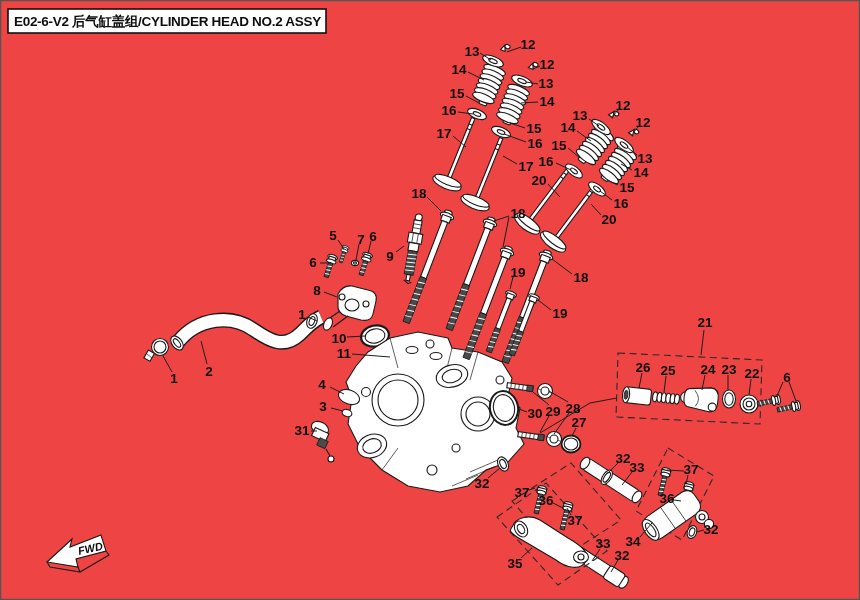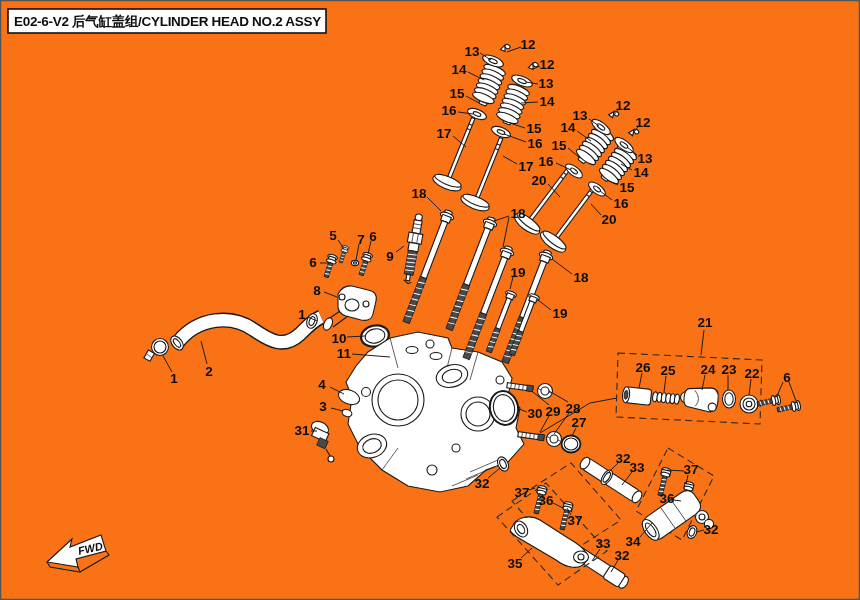--- a/index.html
+++ b/index.html
@@ -1,16 +1,16 @@
 <!DOCTYPE html>
 <html><head>
 <meta charset="utf-8">
 <style>
   html,body{margin:0;padding:0;background:#fff;}
-  .page{position:relative;width:860px;height:600px;background:#f97316;overflow:hidden;
+  .page{position:relative;width:860px;height:600px;background:#ef4444;overflow:hidden;
         font-family:"Liberation Sans",sans-serif;}
   svg{position:absolute;left:0;top:0;}
   .ln{fill:none;stroke:#1a1a1a;stroke-width:1.1;}
   .fw{fill:#ffffff;stroke:#1a1a1a;stroke-width:1.1;}
   .fg{fill:#4a4a4a;stroke:#1a1a1a;stroke-width:0.8;}
   .thin{fill:none;stroke:#1a1a1a;stroke-width:0.7;}
   .dash{fill:none;stroke:#2a2a2a;stroke-width:1.1;stroke-dasharray:7 4.5;}
   .leader{fill:none;stroke:#1d1d1d;stroke-width:1;}
   .pnum{font:bold 13.5px "Liberation Sans",sans-serif;fill:#0d0d0d;text-anchor:middle;}
   .title-t{font:bold 13.5px "Liberation Sans",sans-serif;fill:#0d0d0d;letter-spacing:-0.3px;}

